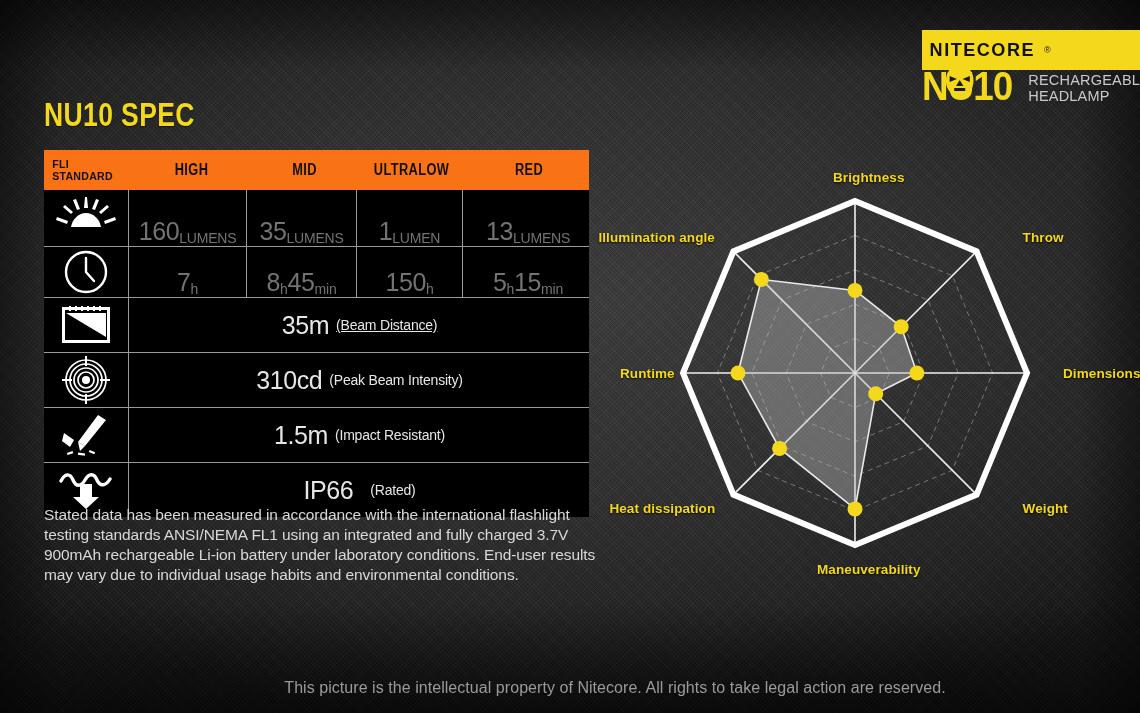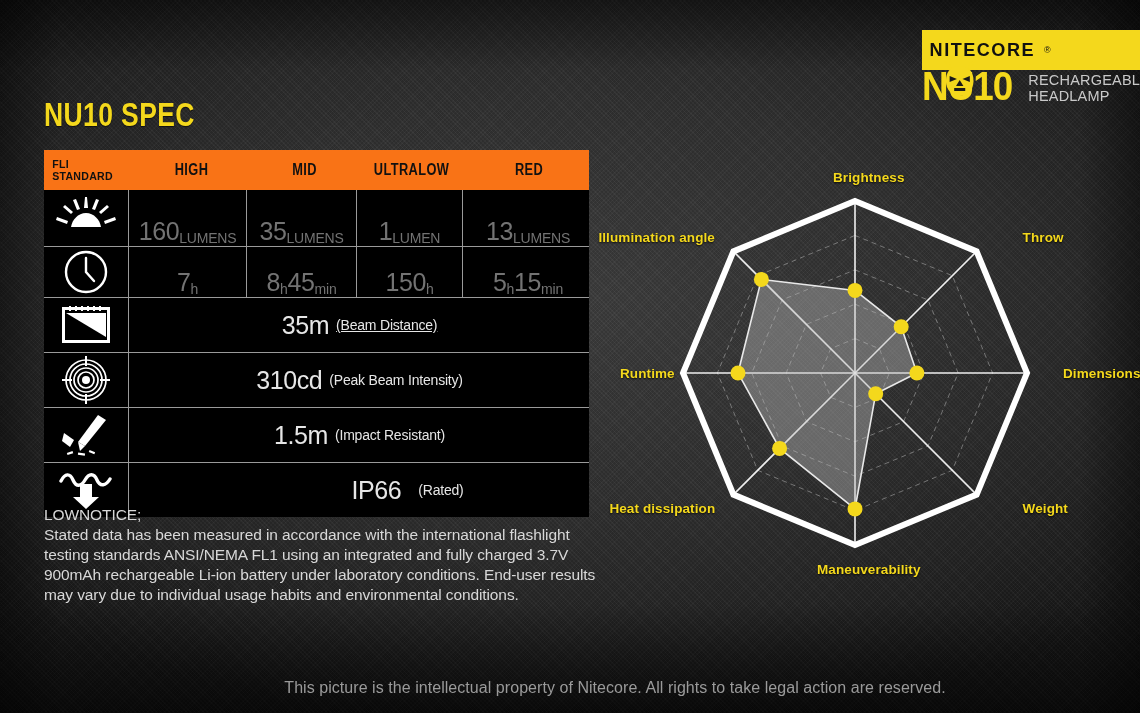--- a/index.html
+++ b/index.html
@@ -72,21 +72,21 @@
     transform:scaleX(0.80);
   }
   .hdr .hc.lab{font-size:11.5px;letter-spacing:0.3px;transform:scaleX(0.92);text-align:left;padding-left:5px;}
   .c0{width:84px;flex:0 0 84px;}
   .c1{width:117px;flex:0 0 117px;}
   .c2{width:109px;flex:0 0 109px;}
   .c3{width:105px;flex:0 0 105px;}
   .c4{width:130px;flex:0 0 130px;}
 
   .rowline{display:flex;background:#000;border-bottom:1px solid #9a9a9a;}
-  .rowline:last-child{border-bottom:none;gap:48px;}
+  .rowline:last-child{border-bottom:none;}
   .tblbody{background:#000;border:none;}
   .icell{
     display:flex;align-items:center;justify-content:center;
     border-right:1px solid #9a9a9a;
   }
   .vcell{
     display:flex;align-items:flex-end;justify-content:center;
     color:#737373;border-right:1px solid #9a9a9a;
   }
   .vcell:last-child{border-right:none;}
@@ -311,21 +311,20 @@
         <div class="wide">
           <span class="big">IP66</span>
           <span class="sml" style="margin-left:17px;">(Rated)</span>
         </div>
       </div>
 
     </div>
   </div>
 
   <div class="notice">
-    <span class="hd">LOWNOTICE;</span>
     <span>Stated data has been measured in accordance with the international flashlight testing standards ANSI/NEMA FL1 using an integrated and fully charged 3.7V 900mAh rechargeable Li-ion battery under laboratory conditions. End-user results may vary due to individual usage habits and environmental conditions.</span>
   </div>
 
   <div class="radar">
     <svg id="radar-svg" width="540" height="420" viewBox="0 0 540 420">
         <polygon points="255.0,178.6 279.3,188.7 289.4,213.0 279.3,237.3 255.0,247.4 230.7,237.3 220.6,213.0 230.7,188.7" fill="none" stroke="#cfcfcf" stroke-width="1" stroke-dasharray="5,4" opacity="0.45"></polygon>
         <polygon points="255.0,144.2 303.6,164.4 323.8,213.0 303.6,261.6 255.0,281.8 206.4,261.6 186.2,213.0 206.4,164.4" fill="none" stroke="#cfcfcf" stroke-width="1" stroke-dasharray="5,4" opacity="0.45"></polygon>
         <polygon points="255.0,109.8 328.0,140.0 358.2,213.0 328.0,286.0 255.0,316.2 182.0,286.0 151.8,213.0 182.0,140.0" fill="none" stroke="#cfcfcf" stroke-width="1" stroke-dasharray="5,4" opacity="0.45"></polygon>
         <polygon points="255.0,75.4 352.3,115.7 392.6,213.0 352.3,310.3 255.0,350.6 157.7,310.3 117.4,213.0 157.7,115.7" fill="none" stroke="#cfcfcf" stroke-width="1" stroke-dasharray="5,4" opacity="0.45"></polygon>
         <line x1="255" y1="213" x2="255.0" y2="41.0" stroke="#ffffff" stroke-width="1.6" opacity="0.92"></line>

